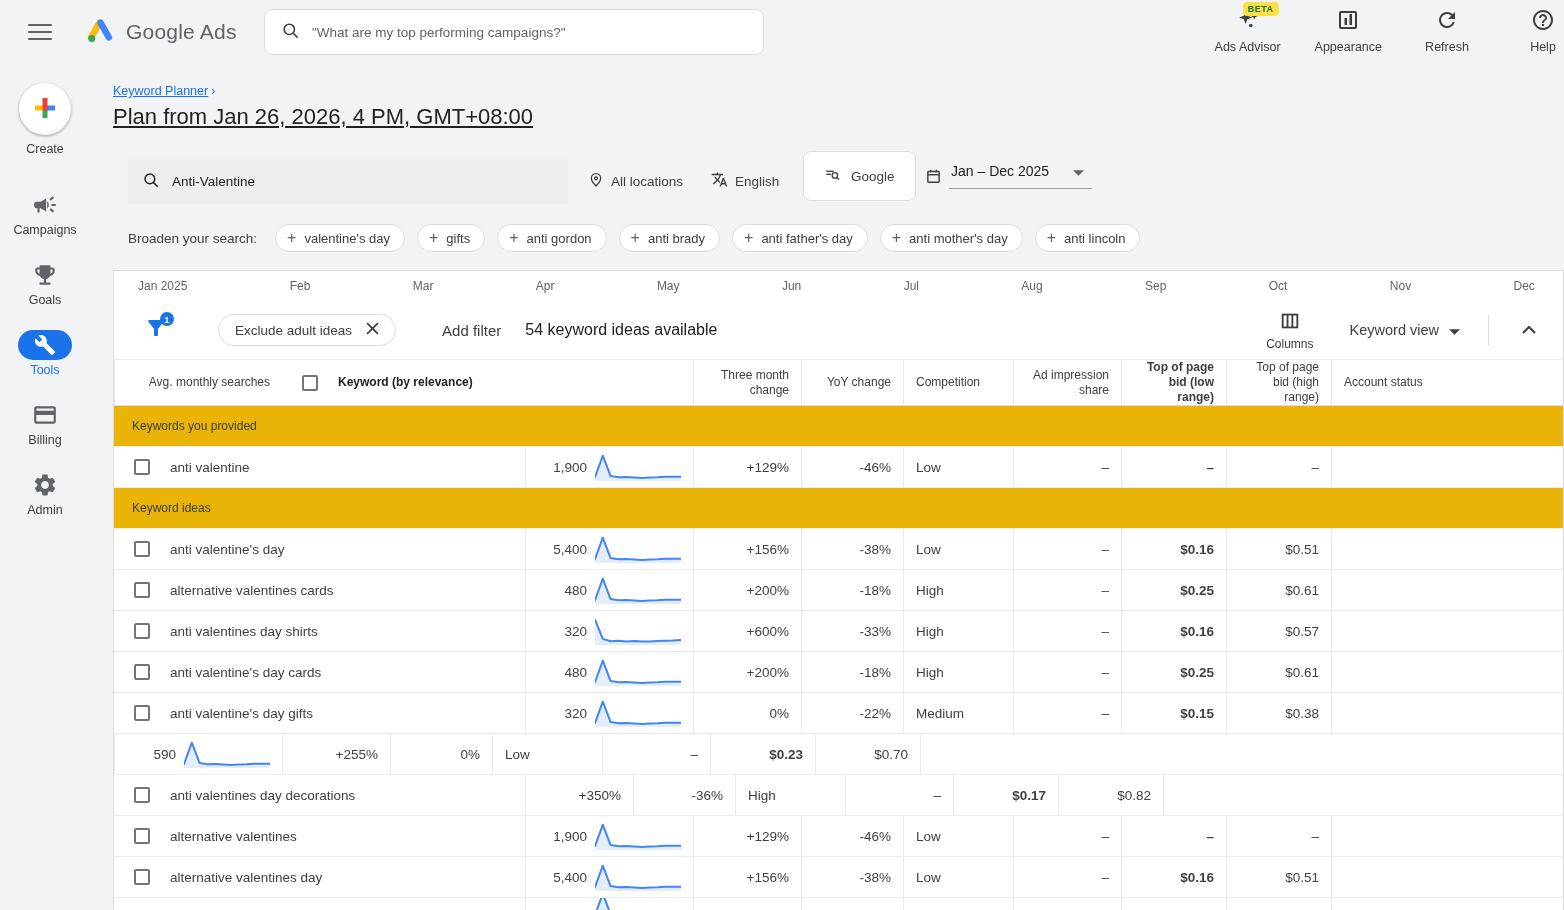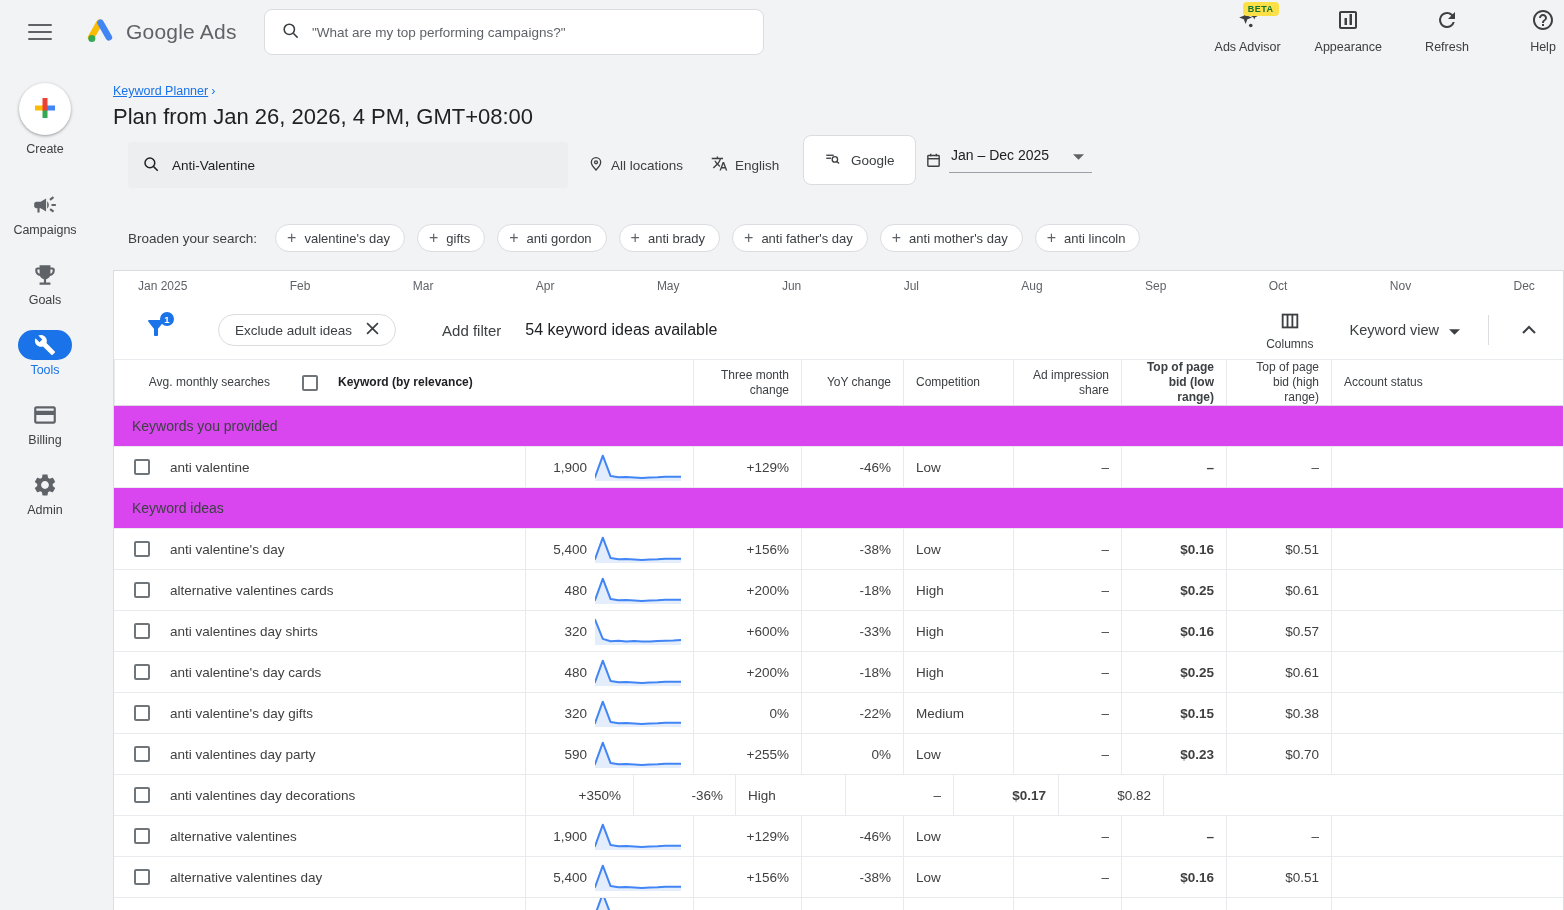--- a/index.html
+++ b/index.html
@@ -37,23 +37,23 @@
   .side-item .ic { width: 54px; height: 30px; display: flex; align-items: center; justify-content: center;
     border-radius: 16px; }
   .side-item.active .ic { background: #1a73e8; }
   .side-item.active .side-label { color: #1a73e8; }
 
   
   .main { position: absolute; left: 113px; top: 64px; right: 0; bottom: 0; }
   .breadcrumb { margin-top: 20px; font-size: 12.5px; }
   .breadcrumb a { color: #1a73e8; text-decoration: underline; cursor: pointer; }
   .breadcrumb .sep { color: #1a73e8; text-decoration: none; margin-left: 3px; }
-  .page-title { margin-top: 6px; font-size: 22px; font-weight: 400; color: #202124; }
-
-  .controls { position: absolute; left: 0; top: 76px; right: 0; height: 50px;
+  .page-title { margin-top: 6px; font-size: 22px; font-weight: 400; color: #202124; text-decoration: underline; }
+
+  .controls { position: absolute; left: 0; top: 92px; right: 0; height: 50px;
     display: flex; align-items: center; }
   .kw-input { position: absolute; left: 15px; top: 2px; width: 440px; height: 46px;
     background: #eceef0; border-radius: 4px; display: flex; align-items: center;
     padding: 0 14px; gap: 12px; font-size: 13.5px; color: #202124; cursor: text; }
   .ctl { display: flex; align-items: center; gap: 7px; font-size: 13.5px; color: #3c4043; cursor: pointer; }
   .ctl.loc { position: absolute; left: 475px; }
   .ctl.lang { position: absolute; left: 598px; }
   .network-btn { position: absolute; left: 690px; top: -5px; height: 50px; padding: 0 20px;
     background: #fff; border: 1px solid #dadce0; border-radius: 8px;
     display: flex; align-items: center; gap: 9px; font-size: 13.5px; color: #3c4043; cursor: pointer; }
@@ -110,21 +110,21 @@
   .col-acct { flex: 1 1 auto; }
   .vline { border-left: 1px solid #e8eaed; }
   .num { justify-content: flex-end; text-align: right; }
   .th .hlbl { line-height: 1.25; }
   .th.col-kw { gap: 20px; padding-left: 20px; }
 
   .checkbox { width: 16px; height: 16px; border: 2px solid #70757a; border-radius: 2px;
     background: #fff; flex: none; cursor: pointer; }
 
   .section-row { height: 41px; display: flex; align-items: center; padding-left: 18px;
-    background: #d946ef; border-bottom: 1px solid #e8eaed; font-size: 14px; color: #3c4043; }
+    background: #eab308; border-bottom: 1px solid #e8eaed; font-size: 12px; color: #3c4043; }
   .t-row { display: flex; align-items: stretch; height: 41px; border-bottom: 1px solid #e8eaed;
     font-size: 13.5px; color: #404040; background: #fff; }
   .td { display: flex; align-items: center; padding: 0 12px; }
   .td.col-kw { gap: 20px; padding-left: 20px; }
   .td .val { flex: 1; text-align: right; }
   .td.col-avg { gap: 8px; }
   .td.col-avg svg { flex: none; }
   .t-row.partial { height: 13px; overflow: hidden; border-bottom: none; }
   .t-row.partial .checkbox { visibility: hidden; }
 </style>
@@ -638,24 +638,20 @@
             <span class="val">$0.15</span>
           </div>
           <div class="td col-bidhigh vline num">
             <span class="val">$0.38</span>
           </div>
           <div class="td col-acct vline">
             <span></span>
           </div>
         </div>
         <div class="t-row">
-          <div class="td col-kw">
-            <span class="checkbox"></span>
-            <span>anti valentines day party</span>
-          </div>
           <div class="td col-avg vline">
             <span class="val">590</span>
             <svg width="86" height="30" viewBox="0 0 86 30">
               <polygon points="0,29 0.0,25.1 7.8,3.7 15.6,24.1 23.5,25.3 31.3,25.1 39.1,25.5 46.9,26.0 54.7,25.5 62.5,25.3 70.4,24.8 78.2,24.8 86.0,24.8 86,29" fill="#e3edfb"></polygon>
               <polyline points="0.0,25.1 7.8,3.7 15.6,24.1 23.5,25.3 31.3,25.1 39.1,25.5 46.9,26.0 54.7,25.5 62.5,25.3 70.4,24.8 78.2,24.8 86.0,24.8" fill="none" stroke="#4285f4" stroke-width="2" stroke-linejoin="round" stroke-linecap="round"></polyline>
             </svg>
           </div>
           <div class="td col-3m vline num">
             <span class="val">+255%</span>
           </div>

